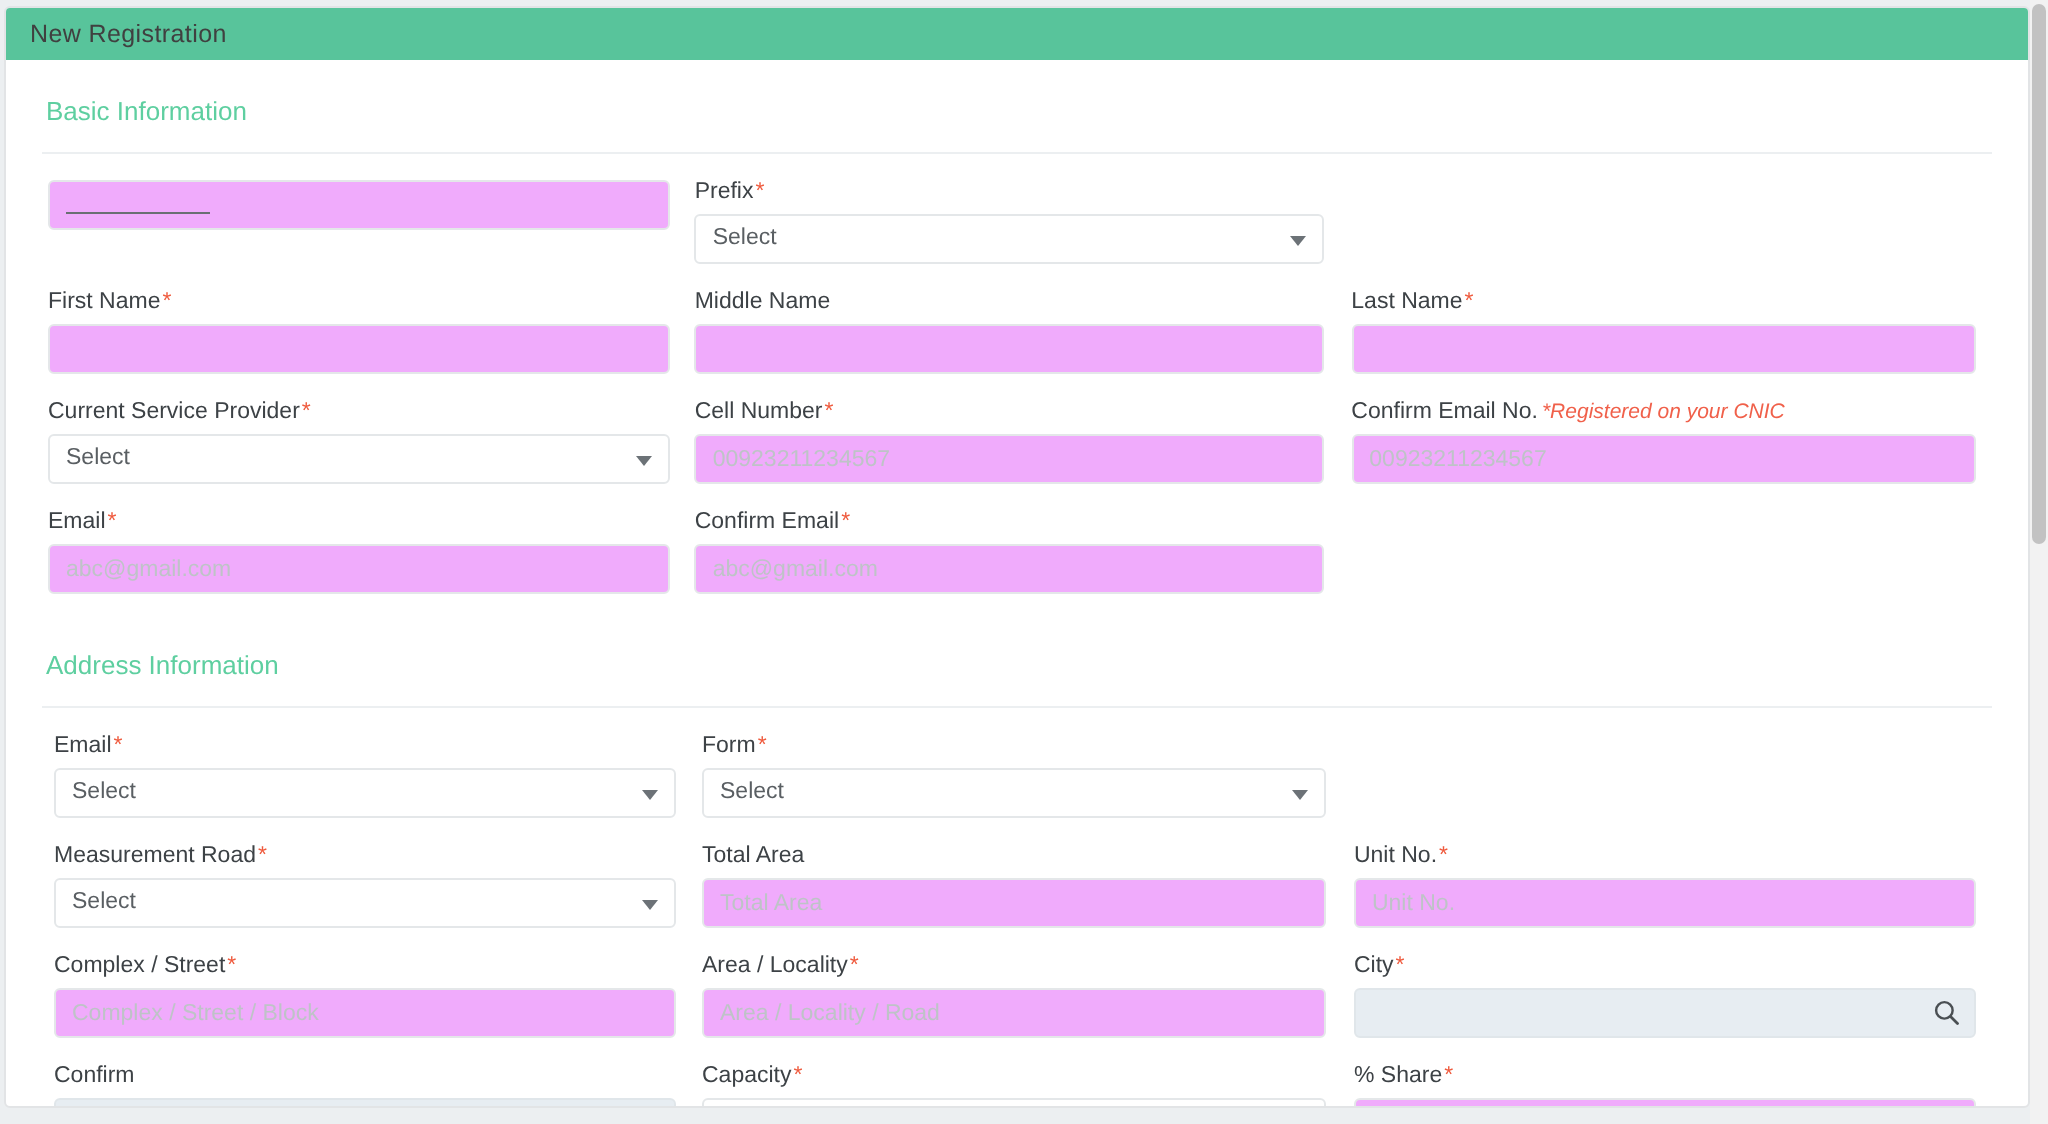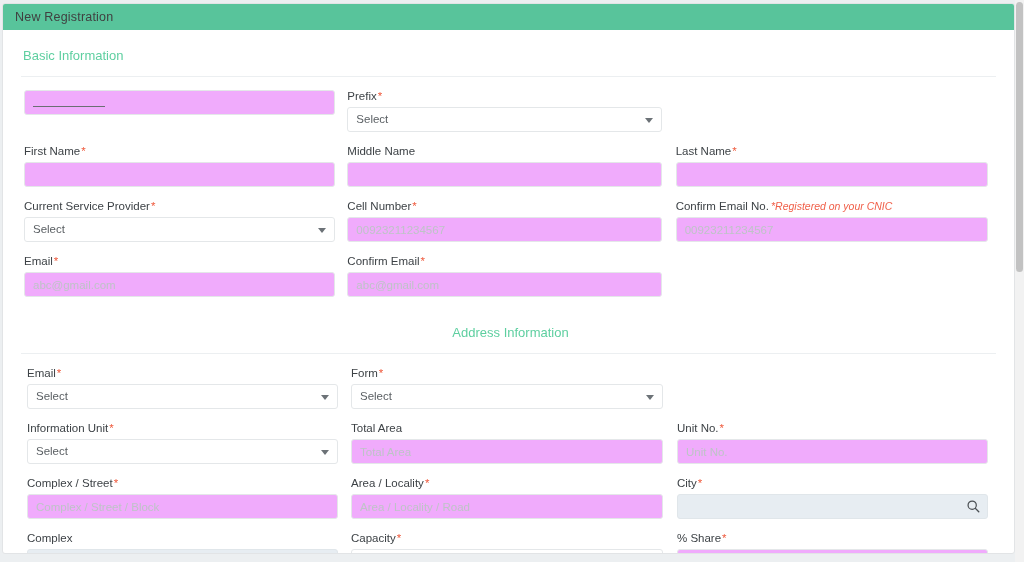--- a/index.html
+++ b/index.html
@@ -270,21 +270,21 @@
         </div>
         <div class="col col-basic-2">
           <div class="field-label"><span>Confirm Email</span><span class="req">*</span></div>
           <div class="control">
             <input class="txt" type="text" placeholder="abc@gmail.com" style="">
           </div>
         </div>
         <div class="col col-basic-3"></div>
       </div>
 
-      <div class="section-title" style="padding-top:28px;text-align:center;">Address Information</div>
+      <div class="section-title" style="padding-top:28px;">Address Information</div>
       <div class="section-rule"></div>
 
       <div class="row">
         <div class="col col-addr-1">
           <div class="field-label"><span>Email</span><span class="req">*</span></div>
           <div class="control">
             <div class="sel">Select</div>
             <span class="caret"></span>
           </div>
         </div>
@@ -293,21 +293,21 @@
           <div class="control">
             <div class="sel">Select</div>
             <span class="caret"></span>
           </div>
         </div>
         <div class="col col-addr-3"></div>
       </div>
 
       <div class="row">
         <div class="col col-addr-1">
-          <div class="field-label"><span>Information Unit</span><span class="req">*</span></div>
+          <div class="field-label"><span>Measurement Road</span><span class="req">*</span></div>
           <div class="control">
             <div class="sel">Select</div>
             <span class="caret"></span>
           </div>
         </div>
         <div class="col col-addr-2">
           <div class="field-label"><span>Total Area</span></div>
           <div class="control">
             <input class="txt" type="text" placeholder="Total Area" style="">
           </div>
@@ -340,21 +340,21 @@
             <svg class="search-ico" viewBox="0 0 16 16">
               <circle cx="6.6" cy="6.6" r="4.4" fill="none" stroke="#4a4f53" stroke-width="1.3"></circle>
               <line x1="10" y1="10" x2="13.6" y2="13.6" stroke="#4a4f53" stroke-width="1.5" stroke-linecap="round"></line>
             </svg>
           </div>
         </div>
       </div>
 
       <div class="row">
         <div class="col col-addr-1">
-          <div class="field-label"><span>Complex</span></div>
+          <div class="field-label"><span>Confirm</span></div>
           <div class="control">
             <input class="txt disabled" type="text" readonly="" placeholder="" style="">
           </div>
         </div>
         <div class="col col-addr-2">
           <div class="field-label"><span>Capacity</span><span class="req">*</span></div>
           <div class="control">
             <div class="sel">Select</div>
 
           </div>

